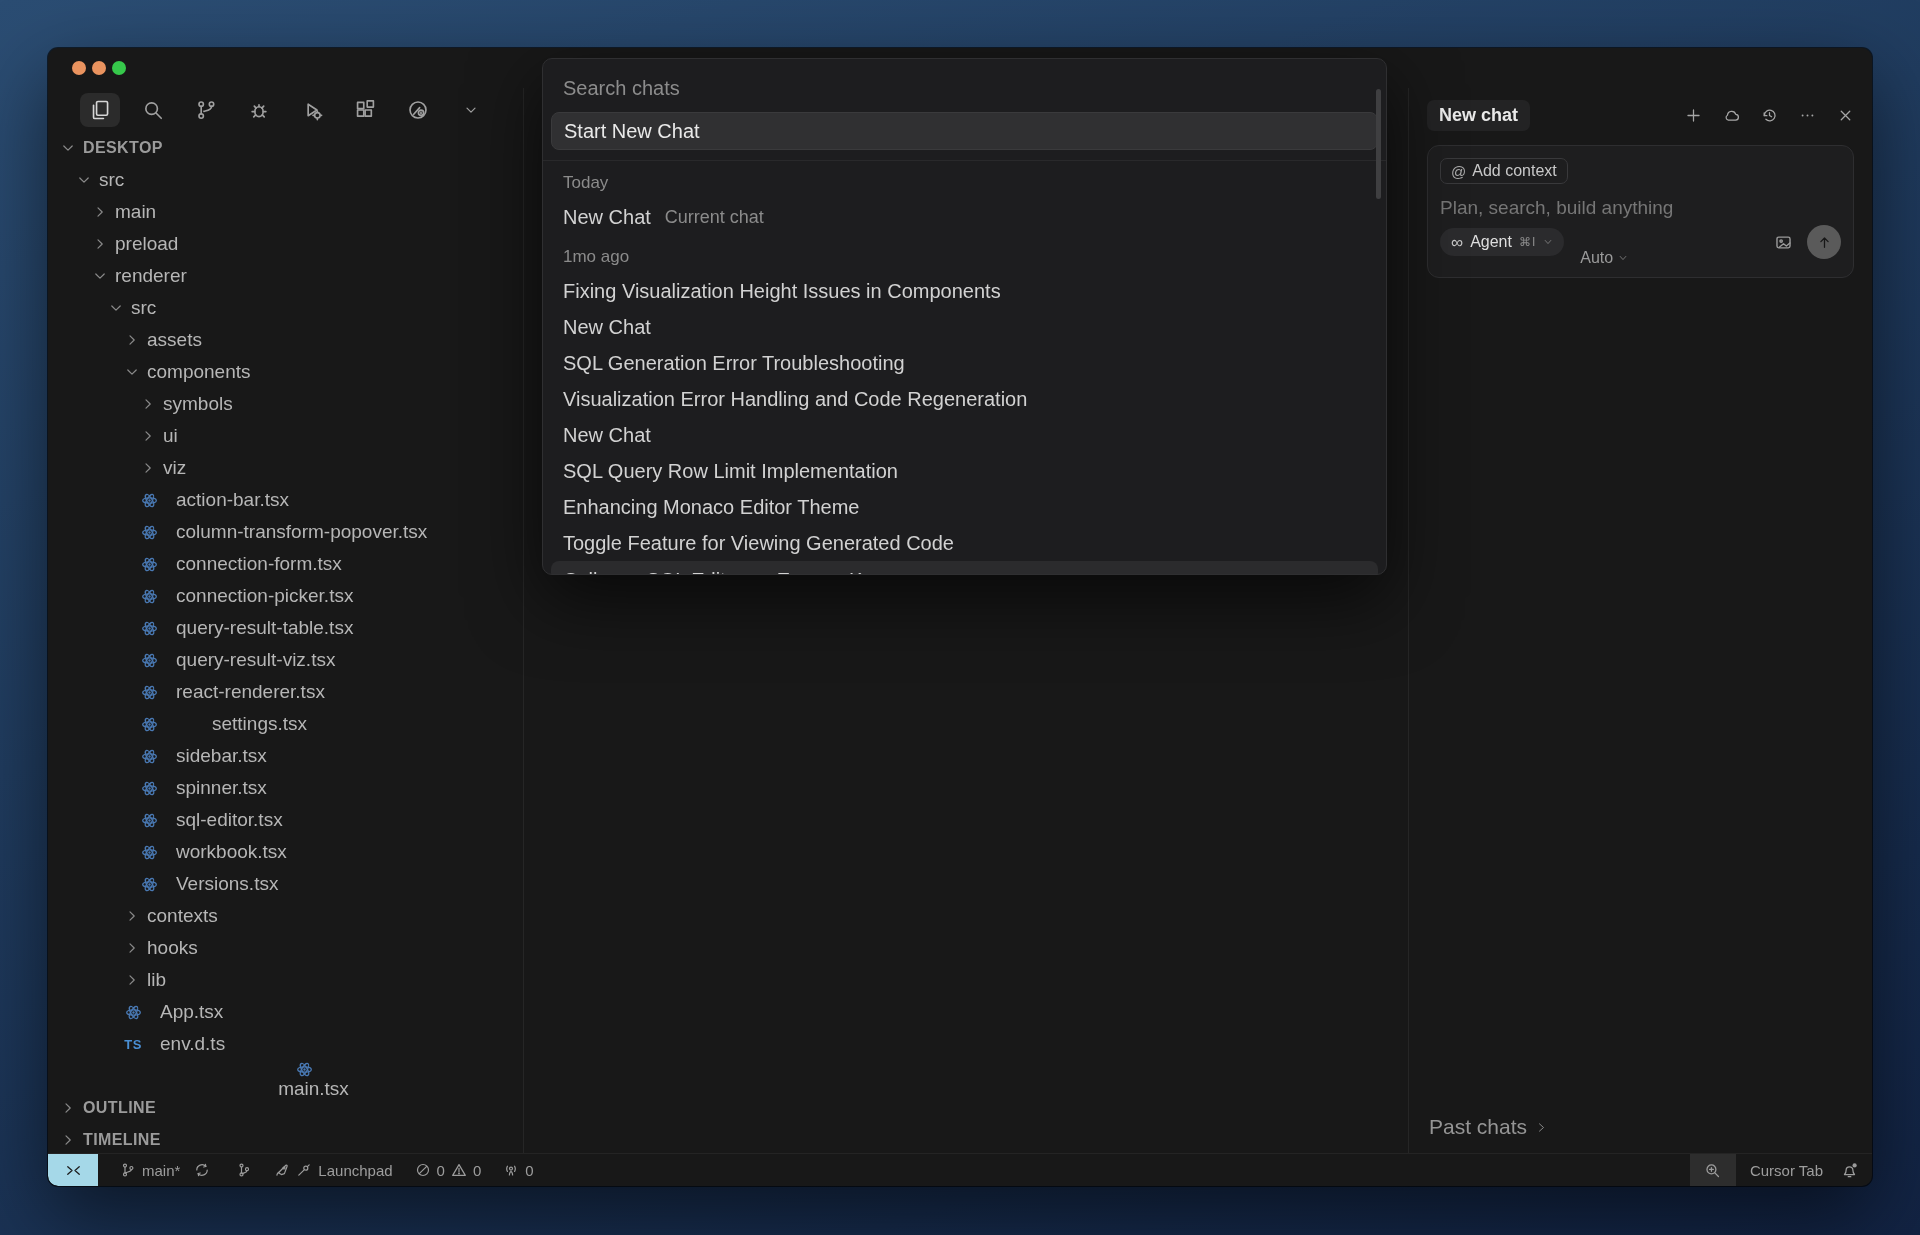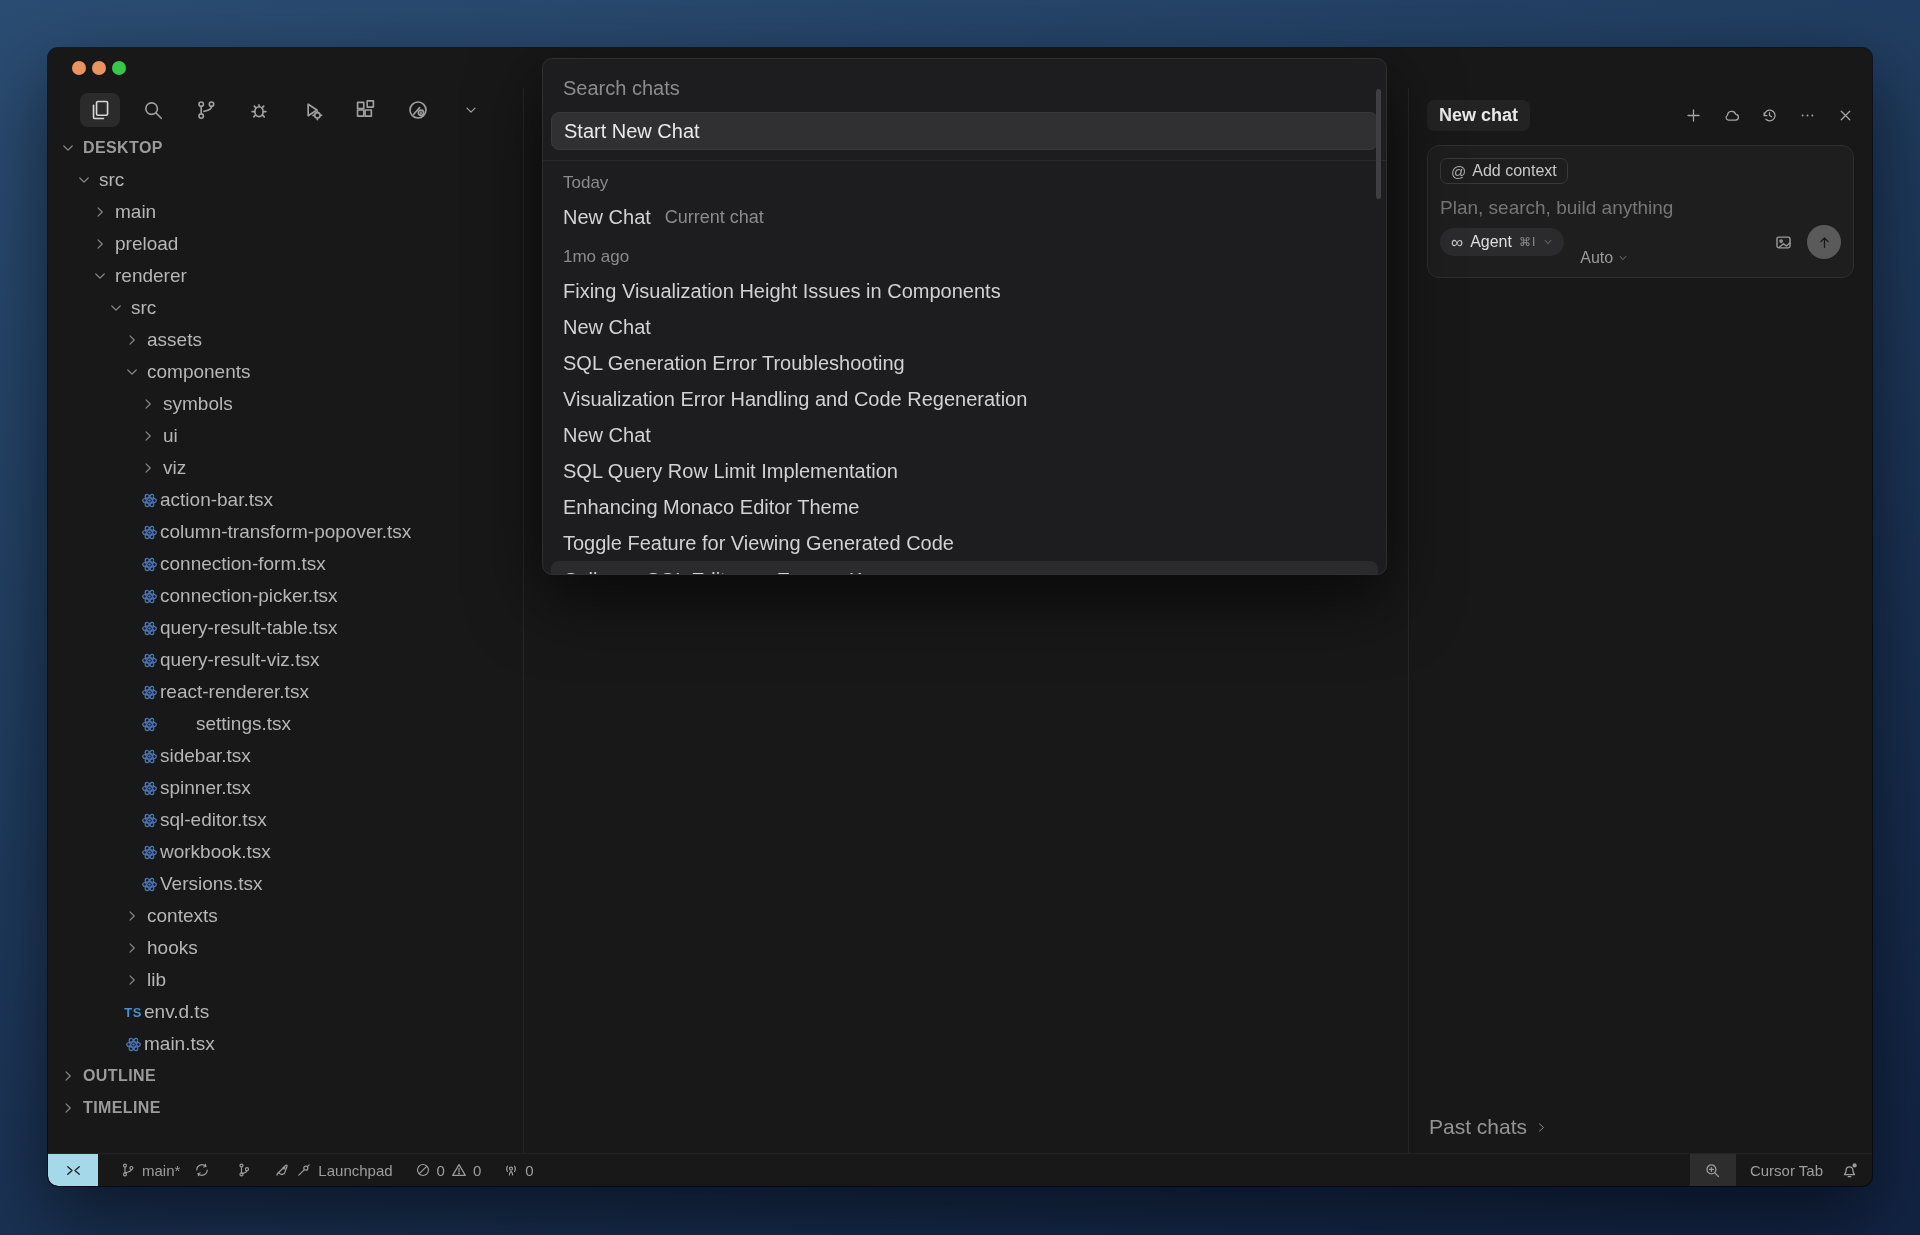--- a/index.html
+++ b/index.html
@@ -23,21 +23,21 @@
   .activity { height:44px; display:flex; align-items:center; justify-content:center; gap:13px; color:#a0a0a0; }
   .act-btn { width:40px; height:34px; display:flex; align-items:center; justify-content:center; border-radius:8px; }
   .act-btn.active { background:#2b2b2b; color:#d6d6d6; }
   .act-btn svg { width:22px; height:22px; }
   .act-btn.small svg { width:16px; height:16px; }
 
   .tree { width:100%; }
   .trow { height:32px; display:flex; align-items:center; color:#b6b6b6; font-size:19px; white-space:nowrap; }
   .trow .chev { width:16px; height:16px; color:#8a8a8a; margin-right:7px; flex:none; }
   .trow .chev svg { width:16px; height:16px; }
-  .trow .ficon { width:18px; height:18px; margin-right:2px; flex:none; display:flex; align-items:center; justify-content:center; }
+  .trow .ficon { width:18px; height:18px; margin-right:18px; flex:none; display:flex; align-items:center; justify-content:center; }
   .trow .ficon svg { width:17px; height:17px; }
   .trow.sec { color:#9b9b9b; font-weight:bold; font-size:16px; letter-spacing:.4px; }
   .ts-badge { font-size:13px; font-weight:bold; color:#4a8fd4; letter-spacing:.5px; }
 
   .editor { flex:1; background:#181818; }
 
   
   .rightpanel { width:464px; border-left:1px solid #262626; position:relative; padding:12px 18px; flex:none; }
   .rp-head { display:flex; align-items:center; justify-content:space-between; }
   .rp-tab { background:#232324; border-radius:7px; padding:5px 12px; font-size:18px; font-weight:bold; color:#eaeaea; }
@@ -441,25 +441,38 @@
             <div class="trow" style="padding-left: 76px;">
               <span class="chev">
                 <svg viewBox="0 0 16 16" fill="none" stroke="currentColor" stroke-width="1.2" stroke-linecap="round" stroke-linejoin="round">
                   <path d="M6 3.8 10.2 8 6 12.2"></path>
                 </svg>
               </span>
               <span>lib</span>
             </div>
             <div class="trow" style="padding-left: 76px;">
               <span class="ficon">
+                <svg viewBox="0 0 16 16" fill="none" stroke="currentColor" stroke-width="1.2" stroke-linecap="round" stroke-linejoin="round">
+                  <g stroke="#4a7ab5">
+                    <ellipse cx="8" cy="8" rx="6.4" ry="2.5"></ellipse>
+                    <ellipse cx="8" cy="8" rx="6.4" ry="2.5" transform="rotate(60 8 8)"></ellipse>
+                    <ellipse cx="8" cy="8" rx="6.4" ry="2.5" transform="rotate(120 8 8)"></ellipse>
+                    <circle cx="8" cy="8" r="1.1" fill="#4a7ab5" stroke="none"></circle>
+                  </g>
+                </svg>
+              </span>
+              <span>App.tsx</span>
+            </div>
+            <div class="trow" style="padding-left: 76px;">
+              <span class="ficon">
                 <span class="ts-badge">TS</span>
               </span>
               <span>env.d.ts</span>
             </div>
-            <div class="trow" style="padding-left: 76px;">
+            <div class="trow" style="padding-left: 56px; flex-direction: column;">
               <span class="ficon">
                 <svg viewBox="0 0 16 16" fill="none" stroke="currentColor" stroke-width="1.2" stroke-linecap="round" stroke-linejoin="round">
                   <g stroke="#4a7ab5">
                     <ellipse cx="8" cy="8" rx="6.4" ry="2.5"></ellipse>
                     <ellipse cx="8" cy="8" rx="6.4" ry="2.5" transform="rotate(60 8 8)"></ellipse>
                     <ellipse cx="8" cy="8" rx="6.4" ry="2.5" transform="rotate(120 8 8)"></ellipse>
                     <circle cx="8" cy="8" r="1.1" fill="#4a7ab5" stroke="none"></circle>
                   </g>
                 </svg>
               </span>

